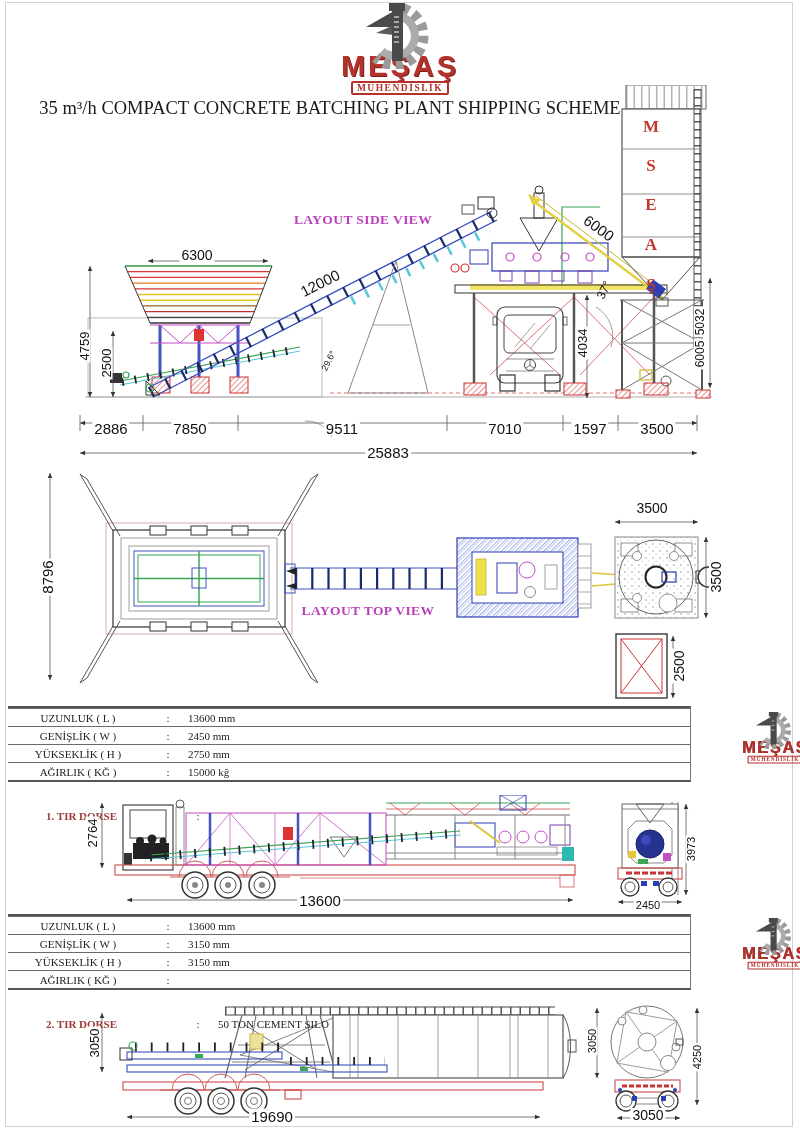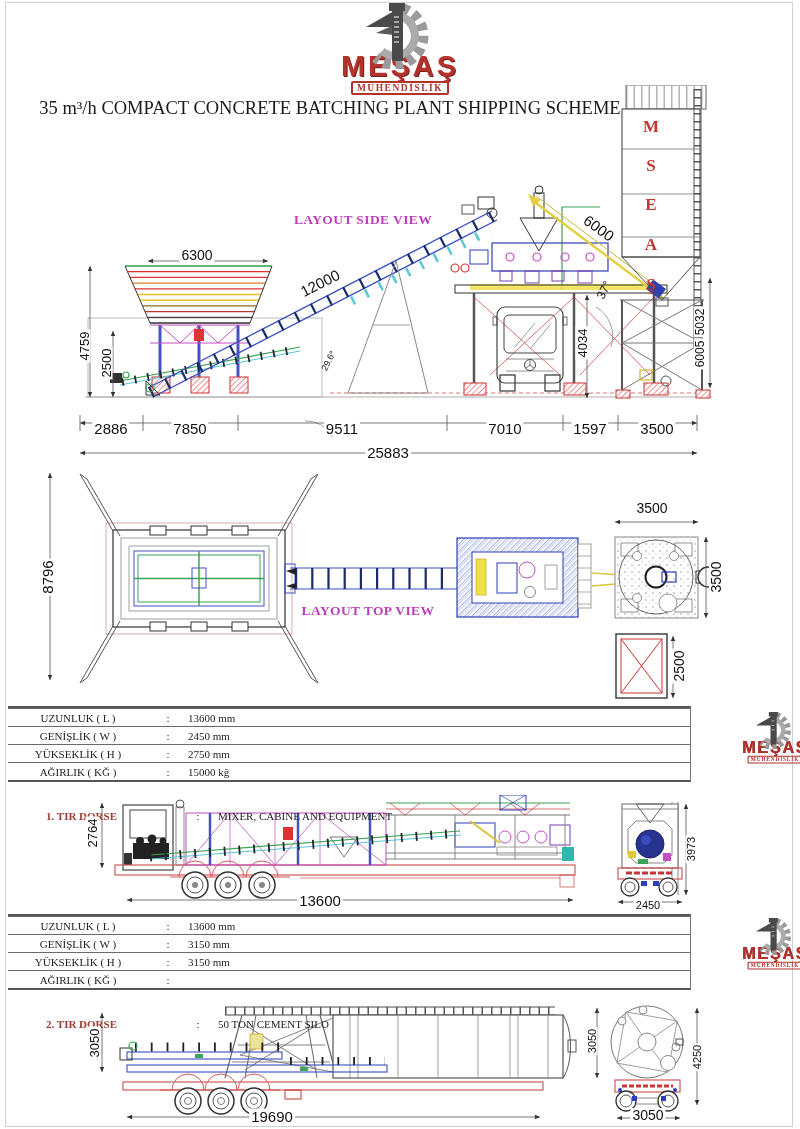--- a/index.html
+++ b/index.html
@@ -370,21 +370,20 @@
 <div class="lbl viewlbl" style="left:368px;top:611px">LAYOUT TOP VIEW</div>
 <div class="lbl f15 r90" style="left:47px;top:577px">8796</div>
 <div class="lbl f14" style="left:652px;top:508px">3500</div>
 <div class="lbl f14 r90" style="left:716px;top:577px">3500</div>
 <div class="lbl f14 r90" style="left:679px;top:666px">2500</div>
 
 <div class="dtable" style="top:706px">
   <div class="trow title">
     <div class="tlabel">1. TIR DORSE</div>
     <div class="tcolon">:</div>
-    <div class="tvalue">MIXER, CABINE AND EQUIPMENT</div>
   </div>
   <div class="trow">
     <div class="tlabel">UZUNLUK ( L )</div>
     <div class="tcolon">:</div>
     <div class="tvalue">13600 mm</div>
   </div>
   <div class="trow">
     <div class="tlabel">GENİŞLİK ( W )</div>
     <div class="tcolon">:</div>
     <div class="tvalue">2450 mm</div>

